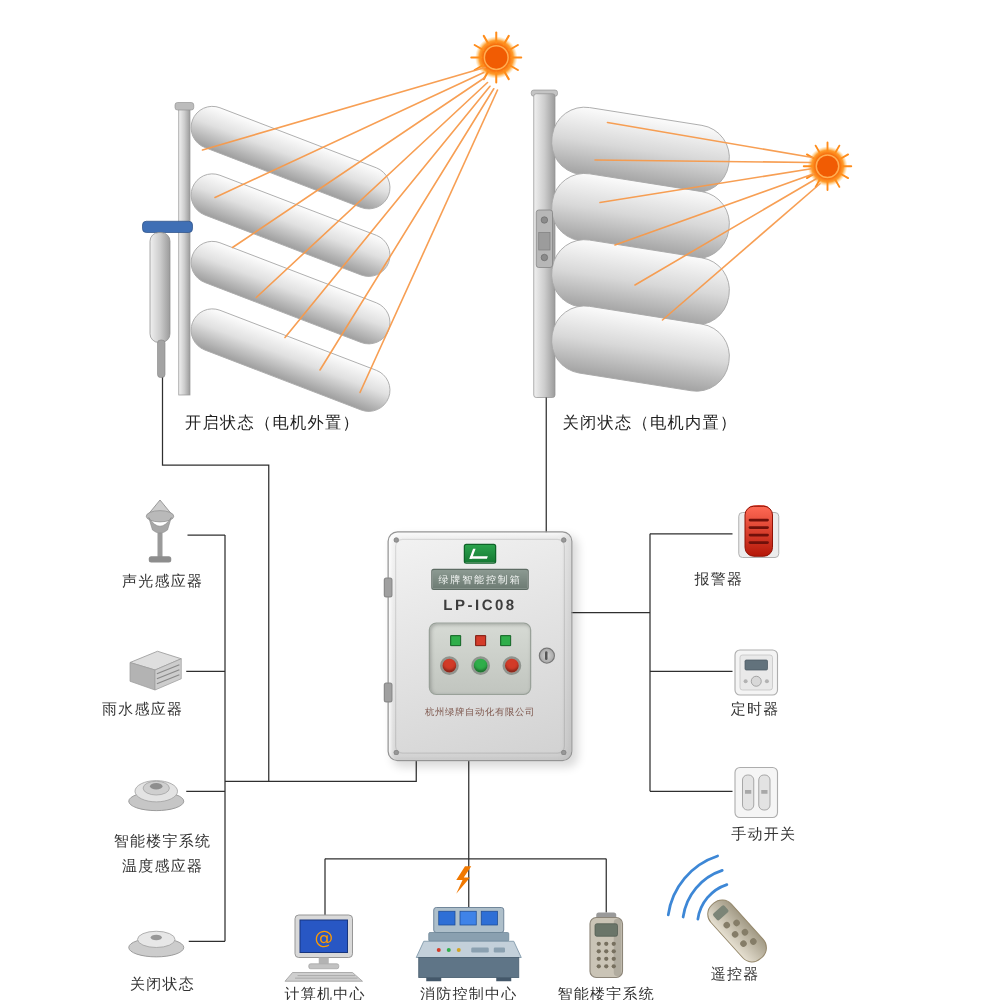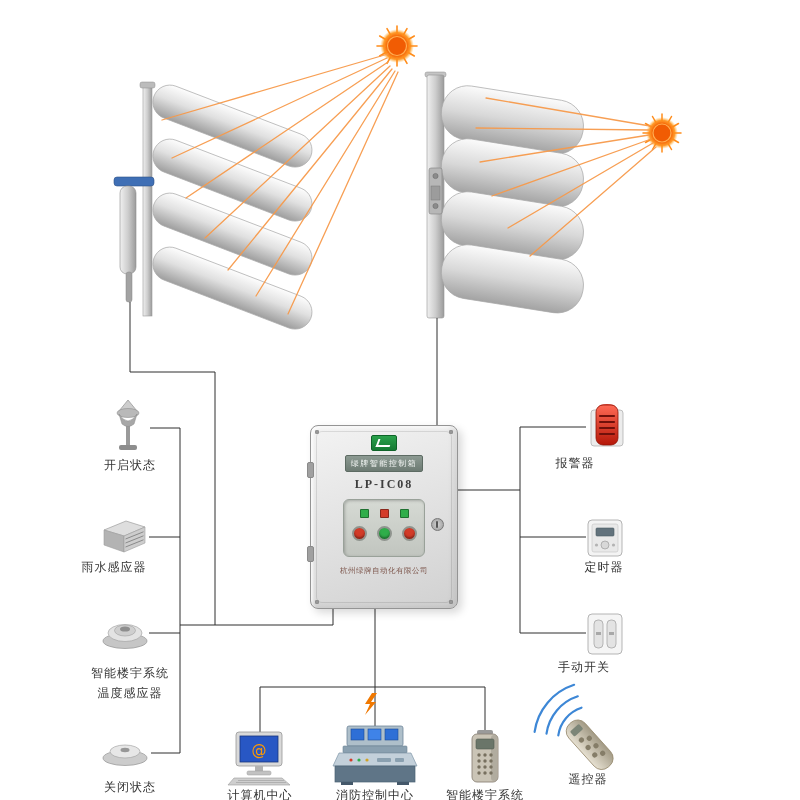--- a/index.html
+++ b/index.html
@@ -7,21 +7,21 @@
          font-family:"Liberation Sans","DejaVu Sans",sans-serif;}
   .layer{position:absolute;left:0;top:0;}
   .label{position:absolute;color:#333;font-size:12px;text-align:center;line-height:1.25;letter-spacing:1px;}
   .state-label{font-size:13px;color:#1f1f1f;letter-spacing:1px;}
   .icon{position:absolute;}
   
   .cbox{position:absolute;left:310px;top:425px;width:146px;height:182px;
         background:linear-gradient(160deg,#f3f3f3,#d1d1d1);
         border:1px solid #949494;border-radius:8px;
         box-shadow:4px 4px 8px rgba(0,0,0,.15), inset -4px -2px 6px rgba(0,0,0,.08), inset 2px 2px 3px rgba(255,255,255,.85);
-        display:flex;flex-direction:column;align-items:center;z-index:2;font-family:Liberation Serif, serif;}
+        display:flex;flex-direction:column;align-items:center;z-index:2;}
   .cbox .seam{position:absolute;inset:5px;border:1px solid rgba(0,0,0,.10);border-radius:6px;pointer-events:none;}
   .cbox .logo{margin-top:9px;width:24px;height:14px;border-radius:2px;position:relative;
         background:linear-gradient(#2aa24c,#157a33);border:1px solid #0e6328;}
   .cbox .logo::after{content:"";position:absolute;left:5px;top:3px;width:12px;height:6px;
         border-left:2px solid #fff;border-bottom:2px solid #fff;transform:skewX(-20deg);}
   .cbox .plate{margin-top:4px;padding:2px 5px;background:linear-gradient(#8c9a92,#6d7b73);
         color:#f2f5f3;font-size:8px;letter-spacing:1.5px;border-radius:2px;border:1px solid #5d6b63;white-space:nowrap;}
   .cbox .model{margin-top:5px;font-size:12px;font-weight:bold;letter-spacing:2px;color:#3d3d3d;}
   .cbox .panel{margin-top:7px;width:80px;height:56px;background:linear-gradient(#d6dad4,#c1c5bf);
         border:1px solid #99a199;border-radius:6px;box-shadow:inset 1px 1px 3px rgba(0,0,0,.22);
@@ -196,20 +196,22 @@
 
     <path d="M372,693 l-7,11 h5 l-5,11 11,-13 h-5 l6,-9 z" fill="#f07800"></path>
 
     <g stroke="#3d87d6" stroke-width="2.2" fill="none" stroke-linecap="round">
       <path d="M558.3,735.3 A34,34 0 0 1 581.5,707.7"></path>
       <path d="M546.5,733.6 A46,46 0 0 1 577.8,696.3"></path>
       <path d="M534.6,731.9 A58,58 0 0 1 574.1,684.8"></path>
     </g>
   </svg>
 
+  <div class="label state-label" style="left:128px;top:330px;width:180px;z-index:2">开启状态（电机外置）</div>
+  <div class="label state-label" style="left:430px;top:330px;width:180px;z-index:2">关闭状态（电机内置）</div>
 
   <div class="cbox">
     <div class="seam"></div>
     <div class="hinge" style="top:36px"></div>
     <div class="hinge" style="top:120px"></div>
     <div class="screw" style="left:4px;top:4px"></div>
     <div class="screw" style="right:4px;top:4px"></div>
     <div class="screw" style="left:4px;bottom:4px"></div>
     <div class="screw" style="right:4px;bottom:4px"></div>
     <div class="logo"></div>
@@ -233,21 +235,21 @@
 
   <div class="icon" style="left:106px;top:398px;z-index:2">
     <svg width="44" height="54" viewBox="0 0 44 54">
       <rect x="20" y="28" width="4" height="20" fill="#9a9a9a"></rect>
       <rect x="13" y="47" width="18" height="5" rx="2" fill="#8d8d8d"></rect>
       <polygon points="22,2 31,13 13,13" fill="#cdcdcd" stroke="#8f8f8f" stroke-width=".7"></polygon>
       <ellipse cx="22" cy="15" rx="11" ry="4.5" fill="#b9b9b9" stroke="#8f8f8f" stroke-width=".6"></ellipse>
       <path d="M13,16 Q22,30 31,16 L28,26 Q22,31 16,26 Z" fill="#a7a7a7" stroke="#8a8a8a" stroke-width=".5"></path>
     </svg>
   </div>
-  <div class="label" style="left:88px;top:458px;width:84px;z-index:2">开启状态</div>
+  <div class="label" style="left:88px;top:458px;width:84px;z-index:2">声光感应器</div>
 
   <div class="icon" style="left:99px;top:518px;z-index:2">
     <svg width="50" height="38" viewBox="0 0 50 38">
       <polygon points="5,12 27,3 46,9 25,18" fill="#dedede" stroke="#9e9e9e" stroke-width=".7"></polygon>
       <polygon points="5,12 25,18 25,34 5,27" fill="#b3b3b3" stroke="#9e9e9e" stroke-width=".6"></polygon>
       <polygon points="25,18 46,9 46,25 25,34" fill="#cdcdcd" stroke="#9e9e9e" stroke-width=".6"></polygon>
       <line x1="26.5" y1="21" x2="44.5" y2="13.8" stroke="#8a8a8a" stroke-width="1"></line>
       <line x1="26.5" y1="25" x2="44.5" y2="17.8" stroke="#8a8a8a" stroke-width="1"></line>
       <line x1="26.5" y1="29" x2="44.5" y2="21.8" stroke="#8a8a8a" stroke-width="1"></line>
     </svg>
@@ -307,21 +309,21 @@
 
   <div class="icon" style="left:586px;top:612px;z-index:2">
     <svg width="38" height="44" viewBox="0 0 38 44">
       <rect x="2" y="2" width="34" height="40" rx="4" fill="#f5f5f5" stroke="#adadad" stroke-width=".9"></rect>
       <rect x="8" y="8" width="9" height="28" rx="4" fill="#e3e3e3" stroke="#9d9d9d" stroke-width=".7"></rect>
       <rect x="21" y="8" width="9" height="28" rx="4" fill="#e3e3e3" stroke="#9d9d9d" stroke-width=".7"></rect>
       <rect x="10" y="20" width="5" height="3" fill="#a8a8a8"></rect>
       <rect x="23" y="20" width="5" height="3" fill="#a8a8a8"></rect>
     </svg>
   </div>
-  <div class="label" style="left:544px;top:660px;width:80px;z-index:2">手动开关</div>
+  <div class="label" style="left:571px;top:660px;width:80px;z-index:2">手动开关</div>
 
   <div class="icon" style="left:552px;top:706px;z-index:2">
     <svg width="72" height="72" viewBox="0 0 72 72">
       <defs>
           <linearGradient id="remG" x1="0" y1="0" x2="1" y2="0">
         <stop offset="0" stop-color="#e6e0d1"></stop>
             <stop offset="1" stop-color="#a29a85"></stop>
           </linearGradient>
         </defs>
       <g transform="translate(37,38) rotate(-42)">

